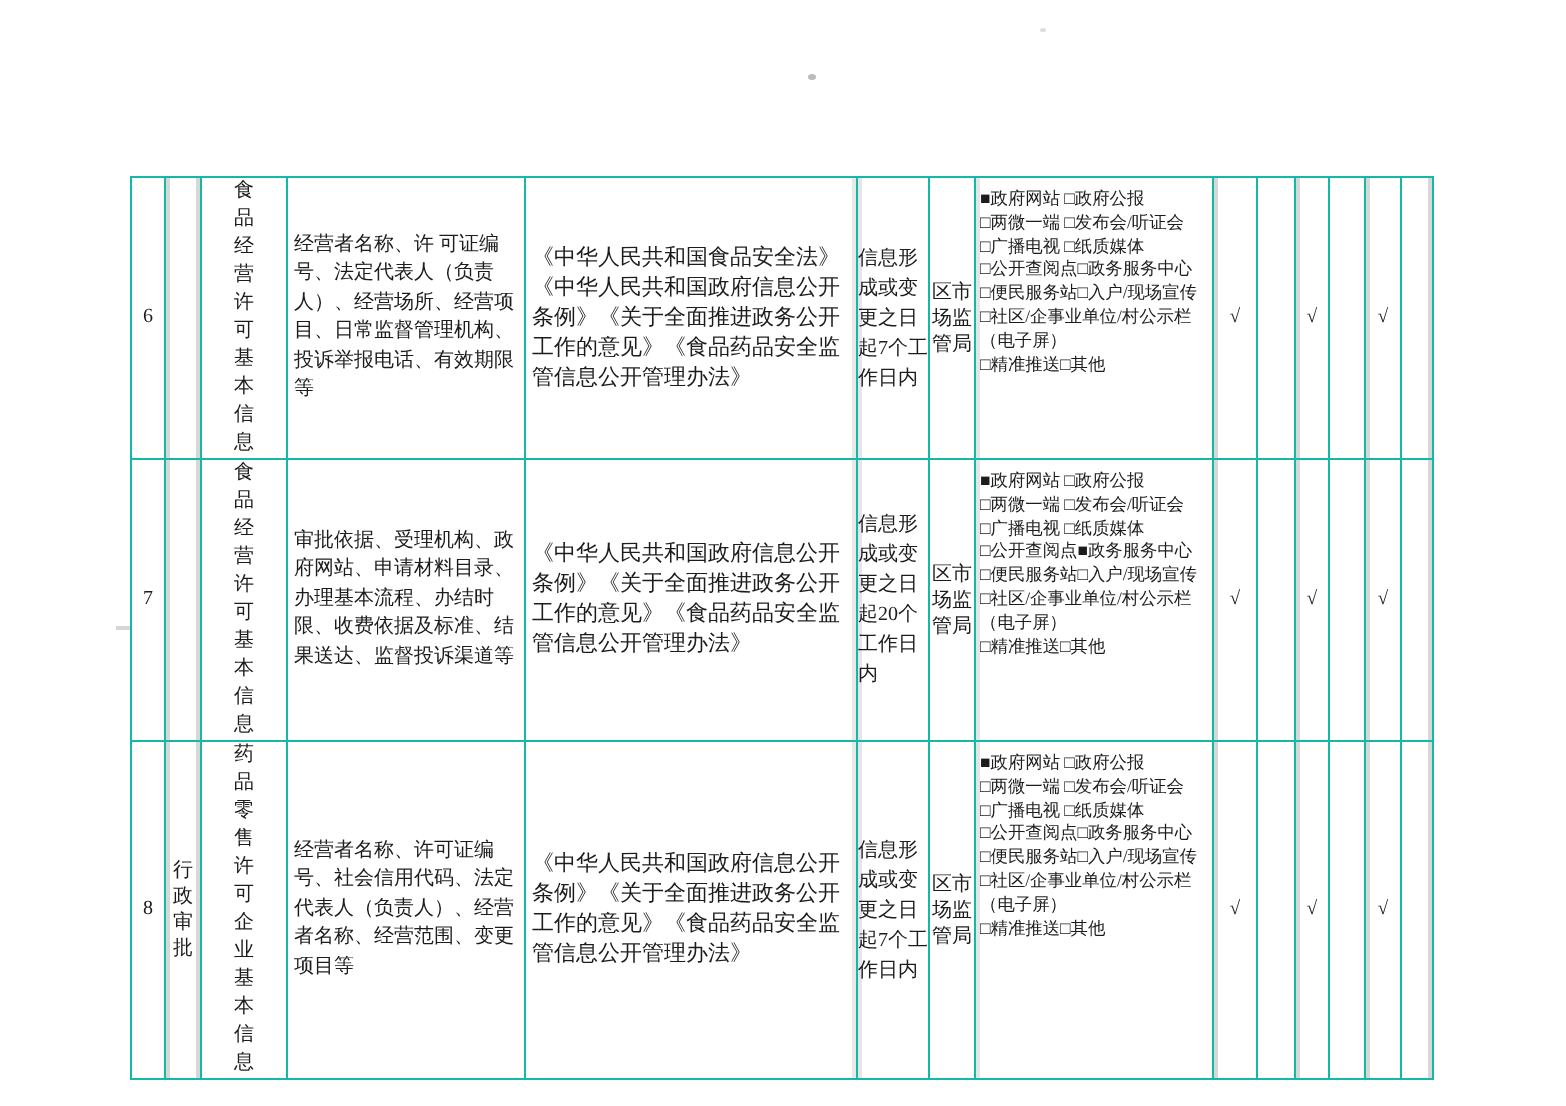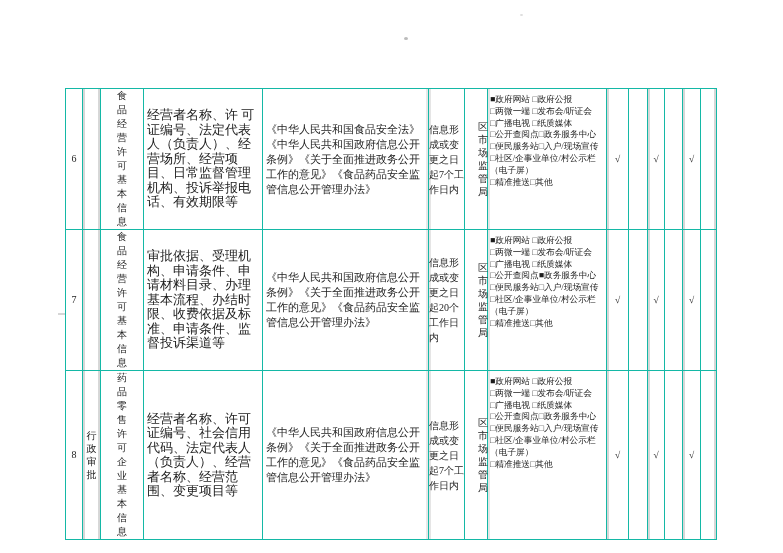--- a/index.html
+++ b/index.html
@@ -23,26 +23,26 @@
     font-size:10px;
     line-height:14px;
     vertical-align:middle;
     color:#1c1c1c;
   }
   td.num{text-align:center;}
   td.cat{text-align:center;padding:0;
     box-shadow:inset 2px 0 0 rgba(150,150,150,.38), inset -2px 0 0 rgba(150,150,150,.38);}
   td.cat .vchar{display:block;line-height:13px;}
   td.item{text-align:center;padding:0 12px;line-height:14px;}
-  td.content{padding:0 3px;font-size:13px;line-height:14.5px;text-align:left;word-break:break-all;}
+  td.content{padding:0 3px;font-size:10px;line-height:14.5px;text-align:left;word-break:break-all;}
   td.basis{padding:0 3px;font-size:11px;line-height:15px;text-align:left;word-break:break-all;
     box-shadow:inset -2px 0 0 rgba(150,150,150,.22);}
   td.time{text-align:left;padding:0;line-height:15px;word-break:break-all;
     box-shadow:inset 2px 0 0 rgba(150,150,150,.25);}
-  td.dept{text-align:center;padding:0 13px;line-height:13px;word-break:break-all;}
+  td.dept{text-align:center;padding:0 1px;line-height:13px;word-break:break-all;}
   td.channels{vertical-align:top;padding:5px 2px 0 2px;font-size:8.7px;line-height:11.8px;
     box-shadow:inset 2px 0 0 rgba(150,150,150,.25);}
   td.channels .ch-line{white-space:nowrap;}
   td.channels .ch-line.wrap{white-space:normal;word-break:break-all;}
   td.channels .box{display:inline;}
   td.check{text-align:center;font-size:9.5px;color:#2a2a2a;padding:0;}
   td.check.ghost{box-shadow:inset 2px 0 0 rgba(150,150,150,.38);}
   td.check.ghost-r{box-shadow:inset -2px 0 0 rgba(150,150,150,.38);}
   .speck{position:absolute;background:rgba(60,60,60,.35);border-radius:50%;}
   .speck.s1{left:404px;top:37px;width:4px;height:3px;}
@@ -92,21 +92,21 @@
           <td class="check"></td>
           <td class="check ghost">√</td>
           <td class="check"></td>
           <td class="check ghost">√</td>
           <td class="check ghost-r"></td>
         </tr>
         <tr style="height: 115px;">
           <td class="num">7</td>
           <td class="cat"></td>
           <td class="item">食品经营许可基本信息</td>
-          <td class="content">审批依据、受理机构、申请条件、申请材料目录、办理基本流程、办结时限、收费依据及标准、申请条件、监督投诉渠道等</td>
+          <td class="content">审批依据、受理机构、政府网站、申请材料目录、办理基本流程、办结时限、收费依据及标准、结果送达、监督投诉渠道等</td>
           <td class="basis">《中华人民共和国政府信息公开条例》《关于全面推进政务公开工作的意见》《食品药品安全监管信息公开管理办法》</td>
           <td class="time">信息形成或变更之日起20个工作日内</td>
           <td class="dept">区市场监管局</td>
           <td class="channels">
             <div class="ch-line"><span class="box">■</span><span>政府网站</span> <span class="box">□</span><span>政府公报</span></div>
             <div class="ch-line"><span class="box">□</span><span>两微一端</span> <span class="box">□</span><span>发布会/听证会</span></div>
             <div class="ch-line"><span class="box">□</span><span>广播电视</span> <span class="box">□</span><span>纸质媒体</span></div>
             <div class="ch-line"><span class="box">□</span><span>公开查阅点</span><span class="box">■</span><span>政务服务中心</span></div>
             <div class="ch-line"><span class="box">□</span><span>便民服务站</span><span class="box">□</span><span>入户/现场宣传</span></div>
             <div class="ch-line wrap"><span class="box">□</span><span>社区/企事业单位/村公示栏（电子屏）</span></div>

